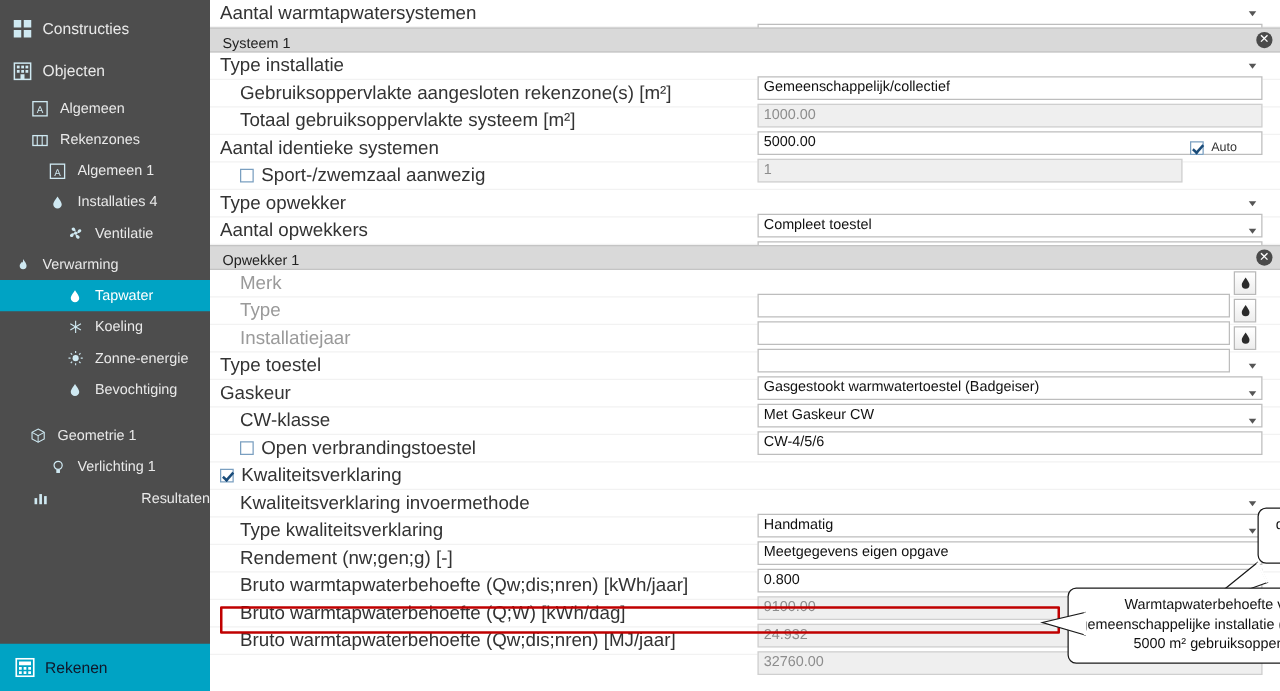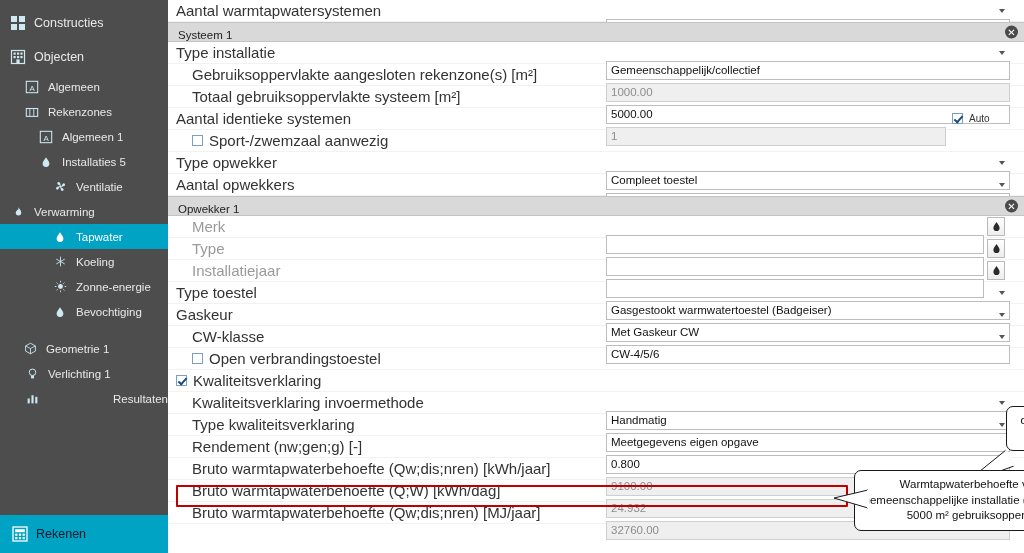--- a/index.html
+++ b/index.html
@@ -249,21 +249,21 @@
             </svg>
           </span>
           <span class="sb-label">Algemeen 1</span>
         </div>
         <div class="sb-item" style="padding-left: 36px;">
           <span class="sb-icon">
             <svg width="12" height="14" viewBox="0 0 16 16">
               <path d="M8 1.5 C11 6 12.5 7.8 12.5 10 A4.5 4.5 0 0 1 3.5 10 C3.5 7.8 5 6 8 1.5 Z" fill="#cfe9f2"></path>
             </svg>
           </span>
-          <span class="sb-label">Installaties 5</span>
+          <span class="sb-label">Installaties 4</span>
         </div>
         <div class="sb-item" style="padding-left: 50px;">
           <span class="sb-icon">
             <svg width="13" height="13" viewBox="0 0 16 16">
               <circle cx="8" cy="8" r="1.6" fill="#cfe9f2"></circle>
               <path d="M8 6.4 C8 3 6 1.5 4.5 3 C3.2 4.3 5 6.4 8 6.4 Z" fill="#cfe9f2"></path>
               <path d="M9.6 8 C13 8 14.5 6 13 4.5 C11.7 3.2 9.6 5 9.6 8 Z" fill="#cfe9f2"></path>
               <path d="M8 9.6 C8 13 10 14.5 11.5 13 C12.8 11.7 11 9.6 8 9.6 Z" fill="#cfe9f2"></path>
               <path d="M6.4 8 C3 8 1.5 10 3 11.5 C4.3 12.8 6.4 11 6.4 8 Z" fill="#cfe9f2"></path>
             </svg>
@@ -326,21 +326,21 @@
         </div>
         <div class="sb-item" style="padding-left: 20px; margin-top: 12px;">
           <span class="sb-icon">
             <svg width="13" height="13" viewBox="0 0 16 16">
               <path d="M8 1.5 L14 4.8 L14 11.2 L8 14.5 L2 11.2 L2 4.8 Z" fill="none" stroke="#cfe9f2" stroke-width="1.1"></path>
               <path d="M2 4.8 L8 8 L14 4.8 M8 8 L8 14.5" fill="none" stroke="#cfe9f2" stroke-width="1"></path>
             </svg>
           </span>
           <span class="sb-label">Geometrie 1</span>
         </div>
-        <div class="sb-item" style="padding-left: 22px;">
+        <div class="sb-item" style="padding-left: 36px;">
           <span class="sb-icon">
             <svg width="13" height="13" viewBox="0 0 16 16">
               <circle cx="8" cy="6.5" r="4" fill="none" stroke="#cfe9f2" stroke-width="1.2"></circle>
               <rect x="6.2" y="10.6" width="3.6" height="3.4" fill="#cfe9f2"></rect>
             </svg>
           </span>
           <span class="sb-label">Verlichting 1</span>
         </div>
         <div class="sb-item" style="padding-left: 22px; justify-content: space-between;">
           <span class="sb-icon">

